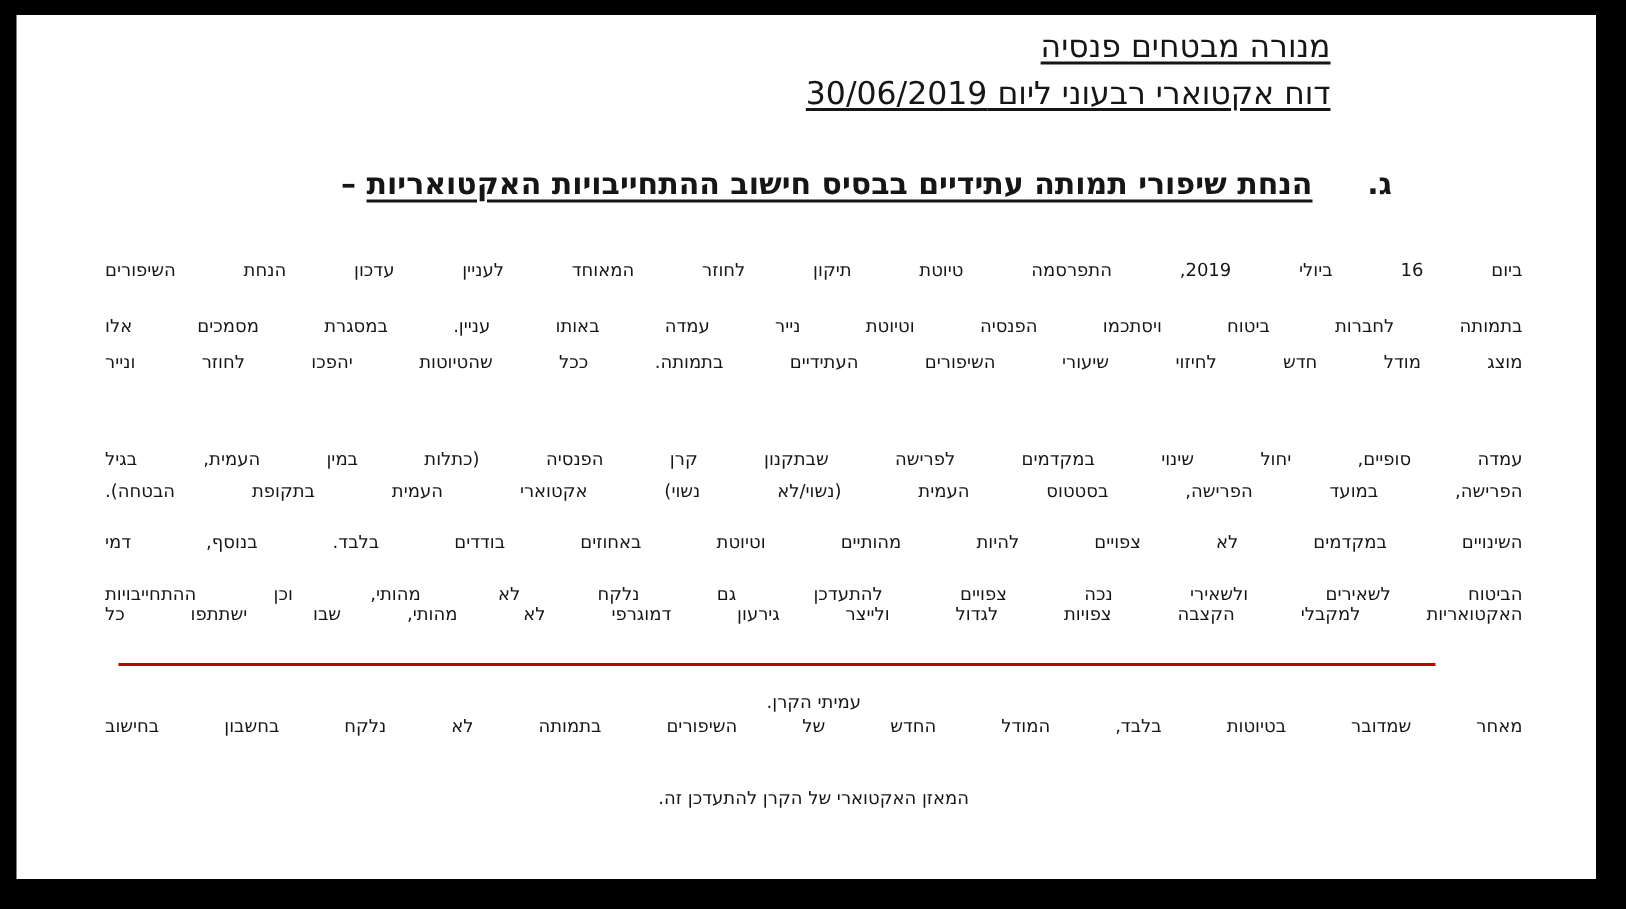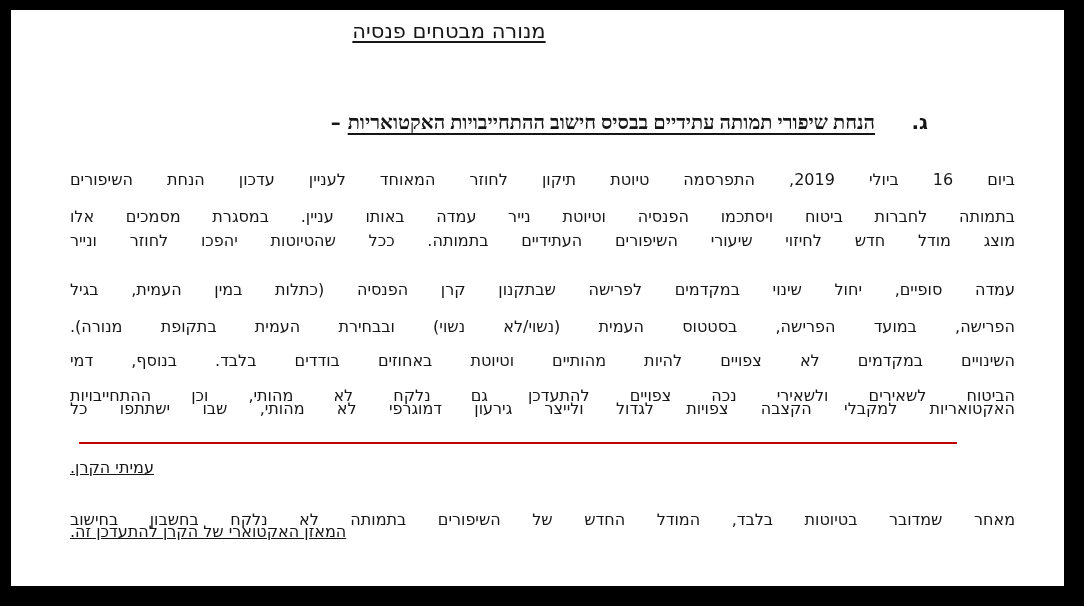--- a/index.html
+++ b/index.html
@@ -9,75 +9,76 @@
     font-family:"DejaVu Sans", sans-serif;
   }
   
   .frame{position:absolute;background:#000;}
   .frame-top{left:0;top:0;width:1084px;height:10px;}
   .frame-left{left:0;top:0;width:11px;height:606px;}
   .frame-right{left:1064px;top:0;width:20px;height:606px;}
   .frame-bottom{left:0;top:586px;width:1084px;height:20px;}
 
   
-  .titles{position:absolute;left:11px;top:16px;width:876px;text-align:center;direction:rtl;}
+  .titles{position:absolute;left:11px;top:16px;width:876px;text-align:right;direction:rtl;}
   .title-line{
     font-size:21px;line-height:31px;
     text-decoration:underline;text-decoration-thickness:1.5px;text-underline-offset:3px;
   }
 
   
   .sec-marker{
     position:absolute;top:110px;right:156px;
     font-size:20px;font-weight:bold;direction:rtl;
   }
   .sec-heading{
     position:absolute;top:110px;right:209px;
     font-size:20px;font-weight:bold;direction:rtl;white-space:nowrap;
   }
   .sec-heading .u{
-    text-decoration:underline;text-decoration-thickness:1.8px;text-underline-offset:4px;font-family:Liberation Serif, serif;
+    text-decoration:underline;text-decoration-thickness:1.8px;text-underline-offset:4px;
   }
 
   
   .line{
     position:absolute;left:70px;width:945px;direction:rtl;
-    font-size:16px;line-height:26px;
+    font-size:12px;line-height:26px;
   }
   .just{text-align:justify;text-align-last:justify;}
-  .rt{text-align:left;text-decoration:underline;}
-  .ln0{top:167px}.ln1{top:204px}.ln2{top:228px}.ln3{top:277px}.ln4{top:314px}
+  .rt{text-align:center;}
+  .ln0{top:167px}.ln1{top:204px}.ln2{top:228px}.ln3{top:293px}.ln4{top:314px}
   .ln5{top:348px}.ln6{top:383px}.ln7{top:396px}.ln8{top:455px}
-  .ln9{top:507px}.ln10{top:519px}
+  .ln9{top:471px}.ln10{top:519px}
 
   
   .red-line{position:absolute;left:79px;top:442px;width:878px;height:2px;background:#c00000;}
 </style>
 </head>
 <body>
 
 <div>
 
   <div class="frame frame-top"></div>
   <div class="frame frame-left"></div>
   <div class="frame frame-right"></div>
   <div class="frame frame-bottom"></div>
 
   <div class="titles">
     <div class="title-line">מנורה מבטחים פנסיה</div>
+    <div class="title-line">דוח אקטוארי רבעוני ליום 30/06/2019</div>
   </div>
 
   <div class="sec-marker">ג.</div>
   <div class="sec-heading"><span class="u">הנחת שיפורי תמותה עתידיים בבסיס חישוב ההתחייבויות האקטואריות</span><span> –</span></div>
 
   <div class="line just ln0">ביום 16 ביולי 2019, התפרסמה טיוטת תיקון לחוזר המאוחד לעניין עדכון הנחת השיפורים</div>
   <div class="line just ln1">בתמותה לחברות ביטוח ויסתכמו הפנסיה וטיוטת נייר עמדה באותו עניין. במסגרת מסמכים אלו</div>
   <div class="line just ln2">מוצג מודל חדש לחיזוי שיעורי השיפורים העתידיים בתמותה. ככל שהטיוטות יהפכו לחוזר ונייר</div>
   <div class="line just ln3">עמדה סופיים, יחול שינוי במקדמים לפרישה שבתקנון קרן הפנסיה (כתלות במין העמית, בגיל</div>
-  <div class="line just ln4">הפרישה, במועד הפרישה, בסטטוס העמית (נשוי/לא נשוי) ובבחירת העמית בתקופת מנורה).</div>
+  <div class="line just ln4">הפרישה, במועד הפרישה, בסטטוס העמית (נשוי/לא נשוי) אקטוארי העמית בתקופת הבטחה).</div>
   <div class="line just ln5">השינויים במקדמים לא צפויים להיות מהותיים וטיוטת באחוזים בודדים בלבד. בנוסף, דמי</div>
   <div class="line just ln6">הביטוח לשאירים ולשאירי נכה צפויים להתעדכן גם נלקח לא מהותי, וכן ההתחייבויות</div>
   <div class="line just ln7">האקטואריות למקבלי הקצבה צפויות לגדול ולייצר גירעון דמוגרפי לא מהותי, שבו ישתתפו כל</div>
   <div class="line rt ln8">עמיתי הקרן.</div>
 
   <div class="line just ln9">מאחר שמדובר בטיוטות בלבד, המודל החדש של השיפורים בתמותה לא נלקח בחשבון בחישוב</div>
   <div class="line rt ln10">המאזן האקטוארי של הקרן להתעדכן זה.</div>
 
   <div class="red-line"></div>
 

